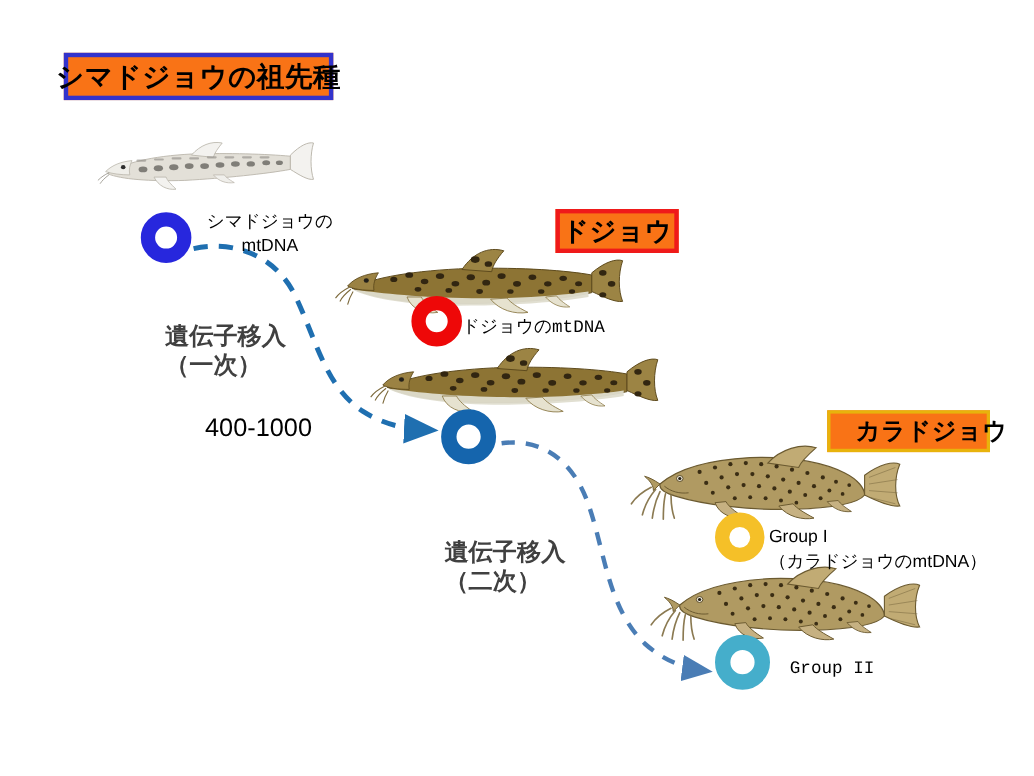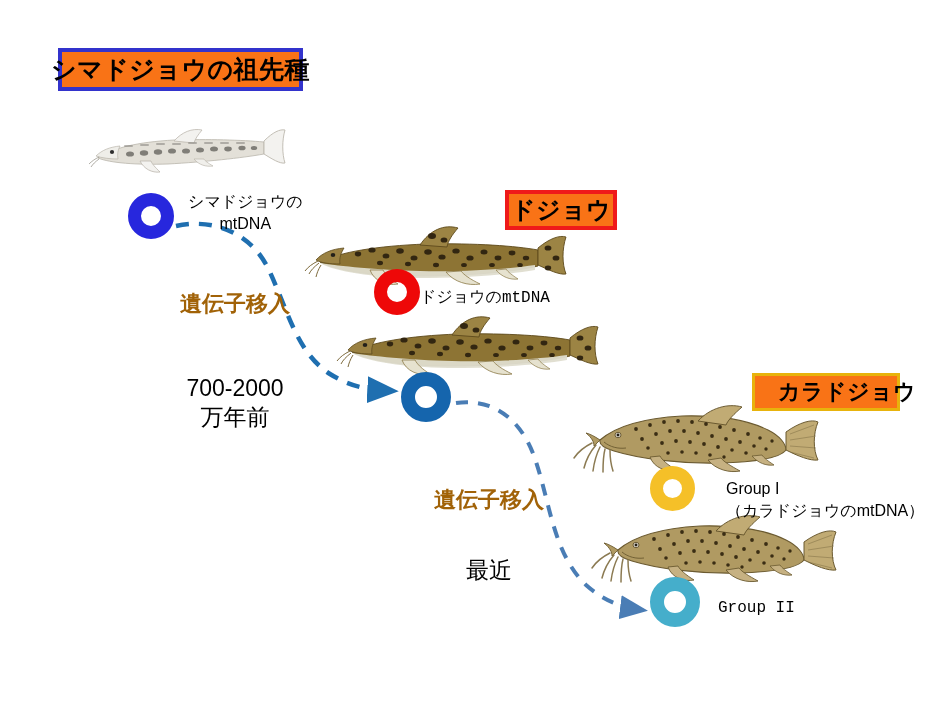--- a/index.html
+++ b/index.html
@@ -55,29 +55,28 @@
   
   .txt {
     position: absolute;
     color: #000000;
     white-space: nowrap;
     line-height: 1.18;
     margin-top: 11px;
   }
   .txt.center { text-align: center; }
   .blue-note {
-    color: #a16207;
+    color: #404040;
     font-weight: 700;
-    text-align: center;
+    text-align: left;
     line-height: 1.2;
-    font-family: Liberation Mono, monospace;
   }
   #lbl-mtdna-shimadojo { left: 188px; top: 180px; font-size: 16px; text-align: center; line-height: 1.35; }
   #lbl-mtdna-dojo      { left: 420px; top: 278px; font-size: 16px; font-family: Liberation Mono, monospace; }
-  #lbl-group1          { left: 726px; top: 467px; font-size: 16px; line-height: 1.38; }
+  #lbl-group1          { left: 699px; top: 467px; font-size: 16px; line-height: 1.38; }
   #lbl-group2          { left: 718px; top: 588px; font-size: 16px; font-family: Liberation Mono, monospace; }
   #note-first   { left: 150px; top: 282px; width: 170px; font-size: 22px; }
   #note-second  { left: 404px; top: 478px; width: 170px; font-size: 22px; }
   #time-first   { left: 150px; top: 363px; width: 170px; font-size: 23px; text-align: center; line-height: 1.28; }
   #time-second  { left: 404px; top: 546px; width: 170px; font-size: 23px; text-align: center; }
 
   
   .ring {
     position: absolute;
     border-radius: 50%;
@@ -386,24 +385,24 @@
 
   <div class="txt" id="lbl-group1">
     <div>Group I</div>
     <div>（カラドジョウのmtDNA）</div>
   </div>
 
   <div class="txt" id="lbl-group2">Group II</div>
 
   <div class="txt blue-note" id="note-first">
     <div>遺伝子移入</div>
+    <div>（一次）</div>
   </div>
   <div class="txt center" id="time-first">
-    <div>700-2000</div>
-    <div>万年前</div>
+    <div>400-1000</div>
   </div>
 
   <div class="txt blue-note" id="note-second">
     <div>遺伝子移入</div>
+    <div>（二次）</div>
   </div>
-  <div class="txt center" id="time-second">最近</div>
 
 </div>
 
 </body></html>

